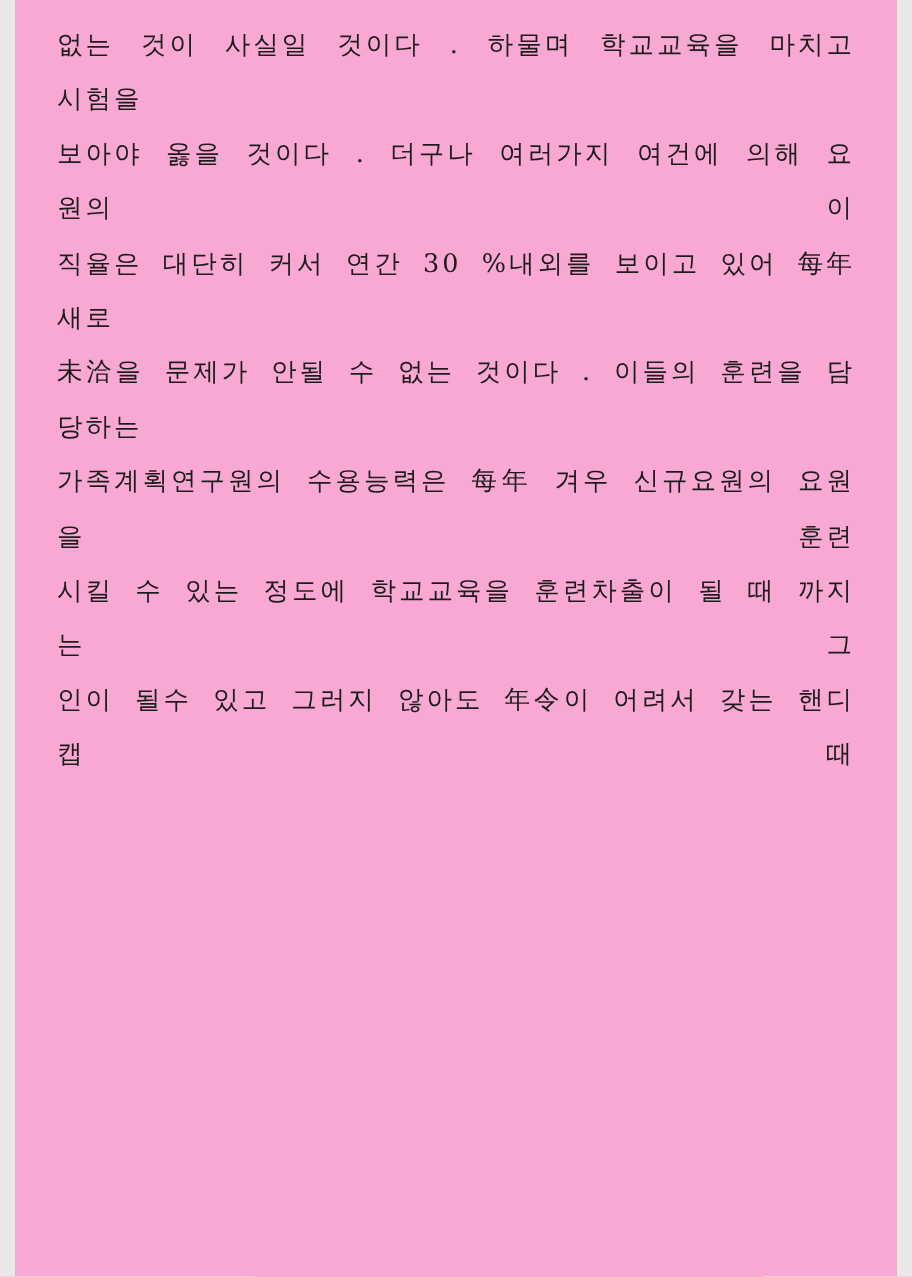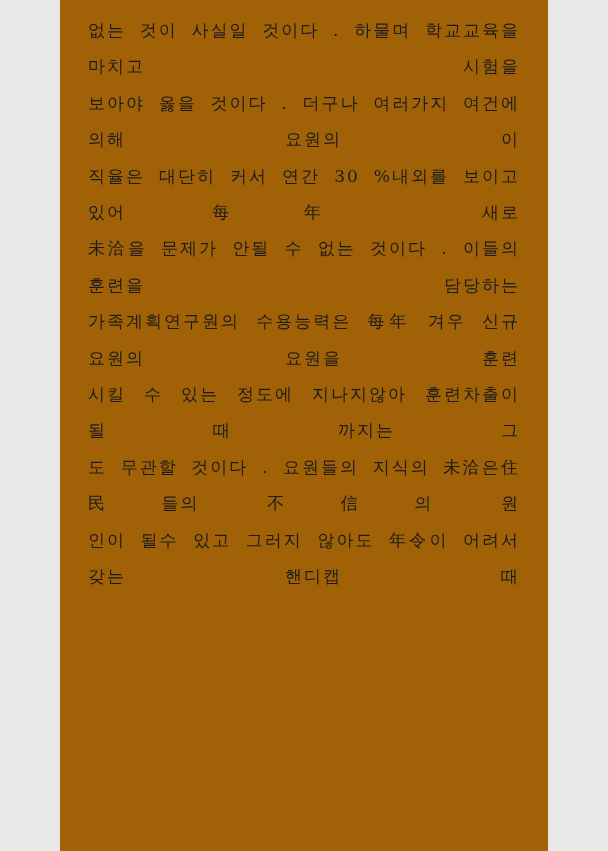--- a/index.html
+++ b/index.html
@@ -2,24 +2,24 @@
 <html lang="ko"><head>
 <meta charset="utf-8">
 <style>
   html, body {
     margin: 0;
     padding: 0;
     background: #e8e8e8;
   }
   .page {
     position: relative;
-    width: 488px;
+    width: 588px;
     height: 851px;
     margin: 0 auto;
-    background: #a16207;
+    background: #f9a8d4;
     overflow: hidden;
     font-family: "DejaVu Serif", "Liberation Serif", serif;
     color: #1c1c1c;
   }
   .content {
     padding: 12px 28px 0 28px;
   }
   .line {
     font-size: 17px;
     line-height: 36.4px;
@@ -39,20 +39,19 @@
 
 <div class="page">
   <div class="content">
 
     <div>
       <div class="line just">없는 것이 사실일 것이다 . 하물며 학교교육을 마치고 시험을</div>
       <div class="line just">보아야 옳을 것이다 . 더구나 여러가지 여건에 의해 요원의 이</div>
       <div class="line just">직율은 대단히 커서 연간 30 %내외를 보이고 있어 每年 새로</div>
       <div class="line just">未洽을 문제가 안될 수 없는 것이다 . 이들의 훈련을 담당하는</div>
       <div class="line just">가족계획연구원의 수용능력은 每年 겨우 신규요원의 요원을 훈련</div>
-      <div class="line just">시킬 수 있는 정도에 지나지않아 훈련차출이 될 때 까지는 그</div>
-      <div class="line just">도 무관할 것이다 . 요원들의 지식의 未洽은住民들의 不信의 원</div>
+      <div class="line just">시킬 수 있는 정도에 학교교육을 훈련차출이 될 때 까지는 그</div>
       <div class="line just">인이 될수 있고 그러지 않아도 年令이 어려서 갖는 핸디캡 때</div>
 
     </div>
 
   </div>
 </div>
 
 </body></html>

